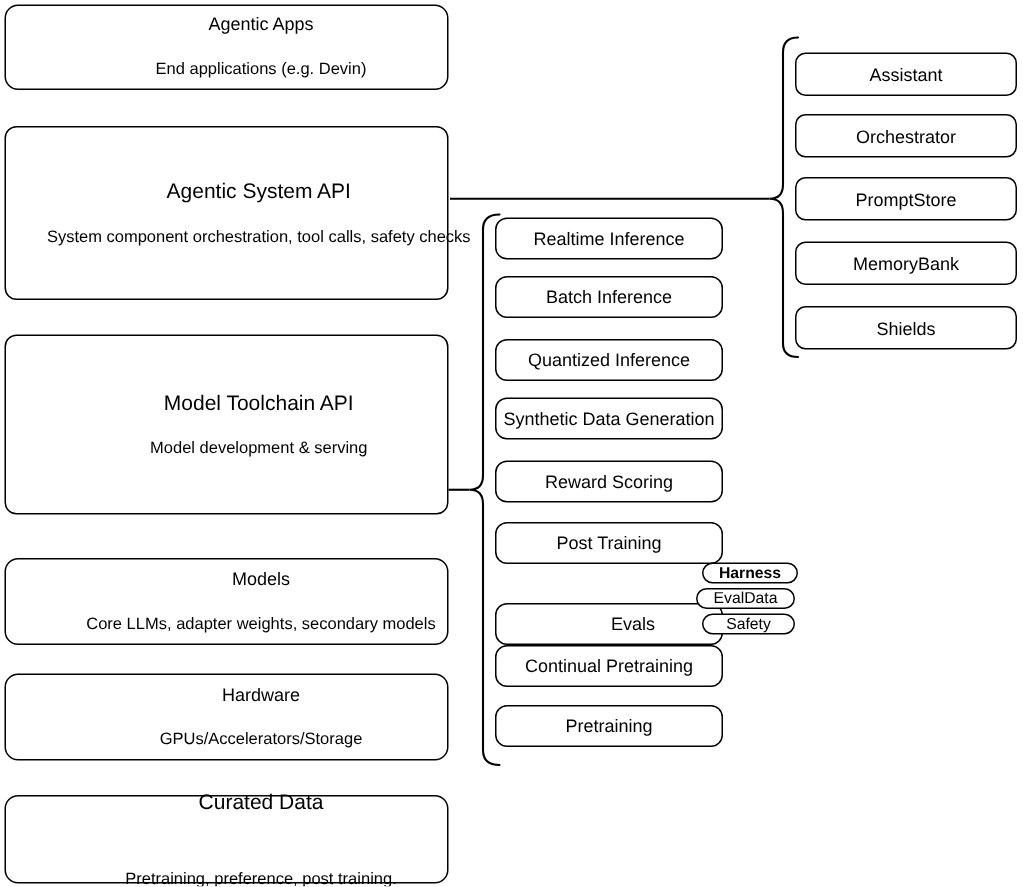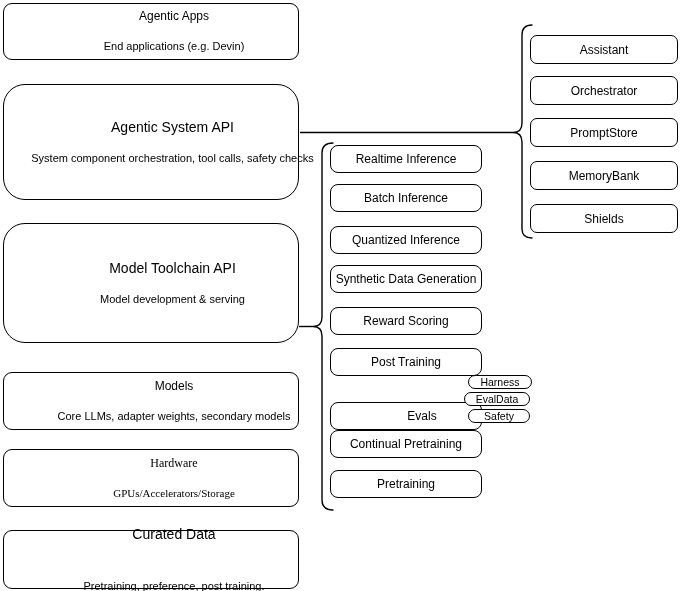--- a/index.html
+++ b/index.html
@@ -27,21 +27,21 @@
     justify-content: center;
     text-align: center;
   }
   .lbox { left: 3px; width: 296px; }
   .lbox .title { line-height: 1.25; white-space: nowrap; }
   .lbox .subtitle { font-size: 11px; line-height: 1.3; margin-top: 15px; white-space: nowrap; }
   .t12 .title { font-size: 12px; }
   .t13 .title { font-size: 12px; }
   .t14 .title { font-size: 14px; }
   .r9  { border-radius: 9px; padding-left: 46px; }
-  .r22 { border-radius: 22px; padding-left: 43px; }
+  .r22 { border-radius: 8px; padding-left: 43px; }
   .mbox {
     left: 330px; width: 152px; height: 28px;
     border-radius: 8px; font-size: 12px;
   }
   .rbox {
     left: 530px; width: 148px; height: 29px;
     border-radius: 7px; font-size: 12px;
   }
   .pill {
     position: absolute;
@@ -77,21 +77,21 @@
     <div class="subtitle">System component orchestration, tool calls, safety checks</div>
   </div>
   <div class="box lbox r22 t14" style="top:223px; height:120px;">
     <div class="title">Model Toolchain API</div>
     <div class="subtitle">Model development &amp; serving</div>
   </div>
   <div class="box lbox r9 t13" style="top:372px; height:58px;">
     <div class="title">Models</div>
     <div class="subtitle">Core LLMs, adapter weights, secondary models</div>
   </div>
-  <div class="box lbox r9 t13" style="top:449px; height:58px;font-family:Liberation Serif, serif;">
+  <div class="box lbox r9 t13" style="top:449px; height:58px;">
     <div class="title">Hardware</div>
     <div class="subtitle">GPUs/Accelerators/Storage</div>
   </div>
   <div class="box lbox r9 t14" style="top:530px; height:59px;gap:20px;">
     <div class="title">Curated Data</div>
     <div class="subtitle">Pretraining, preference, post training.</div>
   </div>
 
   <svg class="overlay" viewBox="0 0 682 591">
     <line x1="300" y1="132.5" x2="513" y2="132.5" stroke="#000000" stroke-width="1.4"></line>
@@ -103,21 +103,21 @@
   <div class="box mbox" style="top:145px;">Realtime Inference</div>
   <div class="box mbox" style="top:184px;">Batch Inference</div>
   <div class="box mbox" style="top:226px;">Quantized Inference</div>
   <div class="box mbox" style="top:265px;">Synthetic Data Generation</div>
   <div class="box mbox" style="top:307px;">Reward Scoring</div>
   <div class="box mbox" style="top:348px;">Post Training</div>
   <div class="box mbox" style="top:402px;padding-left:32px;">Evals</div>
   <div class="box mbox" style="top:430px;">Continual Pretraining</div>
   <div class="box mbox" style="top:470px;">Pretraining</div>
 
-  <div class="pill" style="left:468px; top:375px; width:64px;">Harness</div>
+  <div class="pill" style="left:468px; top:375px; width:64px;font-weight:bold;">Harness</div>
   <div class="pill" style="left:464px; top:392px; width:66px;">EvalData</div>
   <div class="pill" style="left:468px; top:409px; width:62px;">Safety</div>
 
   <div class="box rbox" style="top:35px;">Assistant</div>
   <div class="box rbox" style="top:76px;">Orchestrator</div>
   <div class="box rbox" style="top:118px;">PromptStore</div>
   <div class="box rbox" style="top:161px;">MemoryBank</div>
   <div class="box rbox" style="top:204px;">Shields</div>
 
 </div>

